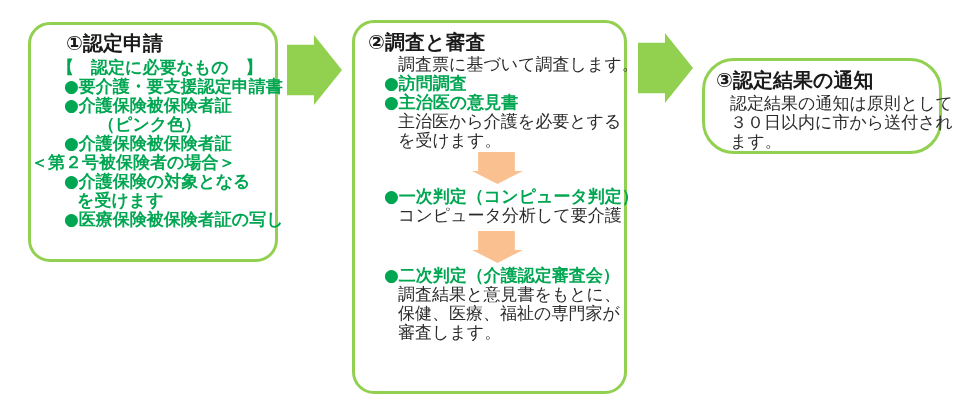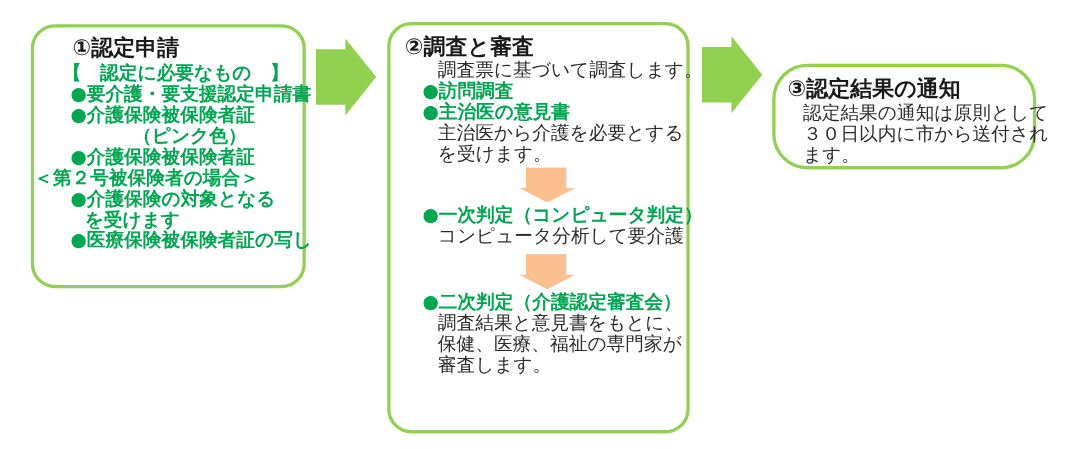--- a/index.html
+++ b/index.html
@@ -44,21 +44,21 @@
     font-size: 17px;
     line-height: 19px;
     white-space: nowrap;
   }
   .green { color: var(--green-text); font-weight: bold; }
   .black { color: var(--body-text); }
 
   
   .pl-bracket { padding-left: 26px; }
   .pl-bullet  { padding-left: 33px; }
-  .pl-pink    { padding-left: 90px; }
+  .pl-pink    { padding-left: 67px; }
   .pl-case    { }
   .pl-disease { padding-left: 46px; }
 
   
   .pl-head { padding-left: 29px; }
   .pl-body { padding-left: 43px; }
 
   
   .pl-note { padding-left: 25px; }
 

